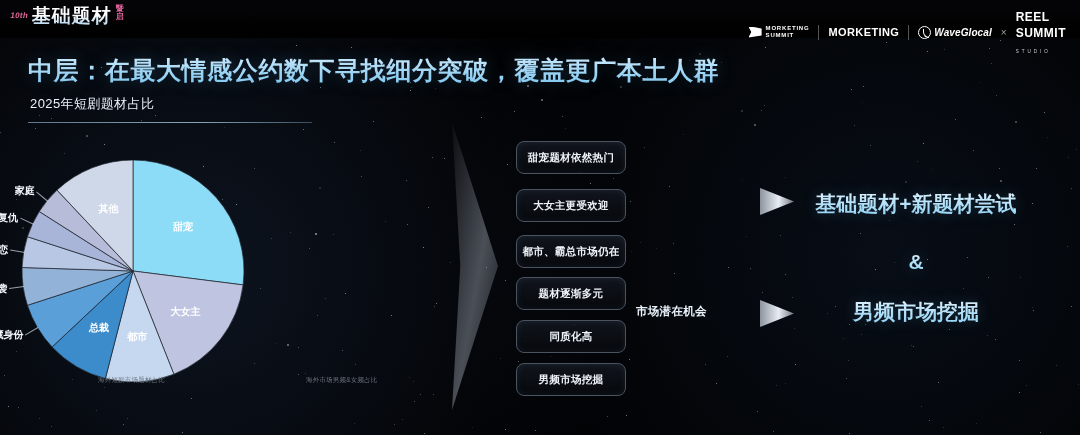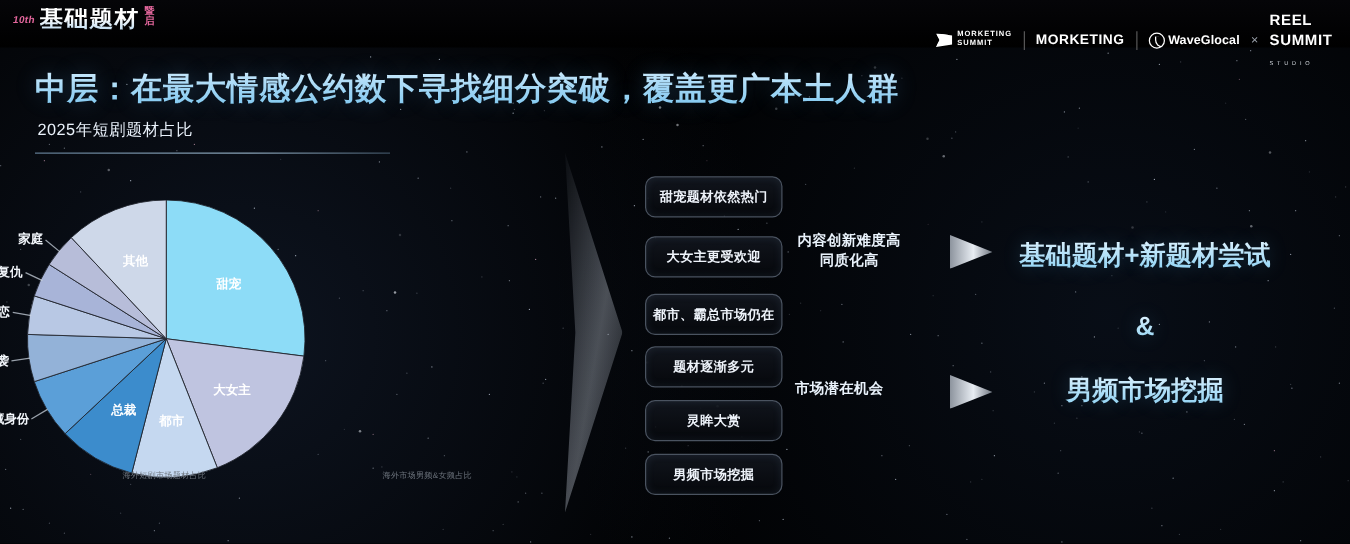--- a/index.html
+++ b/index.html
@@ -67,21 +67,21 @@
   .b-mk { font-size:11px; font-weight:bold; letter-spacing:.4px; color:#fff; }
   .b-wave { display:flex; align-items:center; gap:3px; }
   .b-wave .ring {
     width:13px; height:13px; border:1.3px solid #fff; border-radius:50%;
     position:relative;
   }
   .b-wave .ring::after{
     content:""; position:absolute; left:4px; top:2px; width:5px; height:8px;
     border-left:1.3px solid #fff; border-bottom:1.3px solid #fff; border-radius:0 0 0 6px;
   }
-  .b-wave .txt { font-size:10px; font-weight:bold; color:#fff; letter-spacing:.1px; }
+  .b-wave .txt { font-size:10px; font-weight:bold; color:#fff; letter-spacing:.1px;font-style:italic; }
   .b-x { font-size:10px; color:#9aa1ab; }
   .b-reel { line-height:1; text-align:left; }
   .b-reel .l1 { font-size:12px; font-weight:bold; letter-spacing:.5px; color:#fff; }
   .b-reel .l2 { font-size:12px; font-weight:bold; letter-spacing:.5px; color:#fff; }
   .b-reel .l3 { font-size:4.5px; letter-spacing:3px; color:#cfd4da; }
 
   
   #page-title {
     position:absolute; left:28px; top:54px; font-size:25px; font-weight:bold;
     letter-spacing:.6px; white-space:nowrap;
@@ -470,27 +470,23 @@
   <div class="chart-caption" id="cap1" style="left:98px;top:376px;">海外短剧市场题材占比</div>
 
   <div class="chart-caption" id="cap2" style="left:306px;top:376px;">海外市场男频&amp;女频占比</div>
 
   <div id="chevron"></div>
 
   <div class="fact-box" style="top:141px;">甜宠题材依然热门</div>
   <div class="fact-box" style="top:189px;">大女主更受欢迎</div>
   <div class="fact-box" style="top:235px;">都市、霸总市场仍在</div>
   <div class="fact-box" style="top:277px;">题材逐渐多元</div>
-  <div class="fact-box" style="top:320px;">灵眸大赏</div>
+  <div class="fact-box" style="top:320px;">同质化高</div>
   <div class="fact-box" style="top:363px;">男频市场挖掘</div>
 
-  <div class="mid-note" style="left:638px;top:186px;">
-    <div>内容创新难度高</div>
-    <div>同质化高</div>
-  </div>
   <div class="mid-note" style="left:636px;top:304px;">市场潜在机会</div>
 
   <div class="arrow-tri" style="left:760px;top:188px;"></div>
   <div class="arrow-tri" style="left:760px;top:300px;"></div>
 
   <div class="conclusion" style="left:806px;top:190px;width:220px;font-size:21px;">基础题材+新题材尝试</div>
   <div class="conclusion" style="left:806px;top:250px;width:220px;font-size:21px;">&amp;</div>
   <div class="conclusion" style="left:806px;top:298px;width:220px;font-size:21px;">男频市场挖掘</div>
 
 </div>

